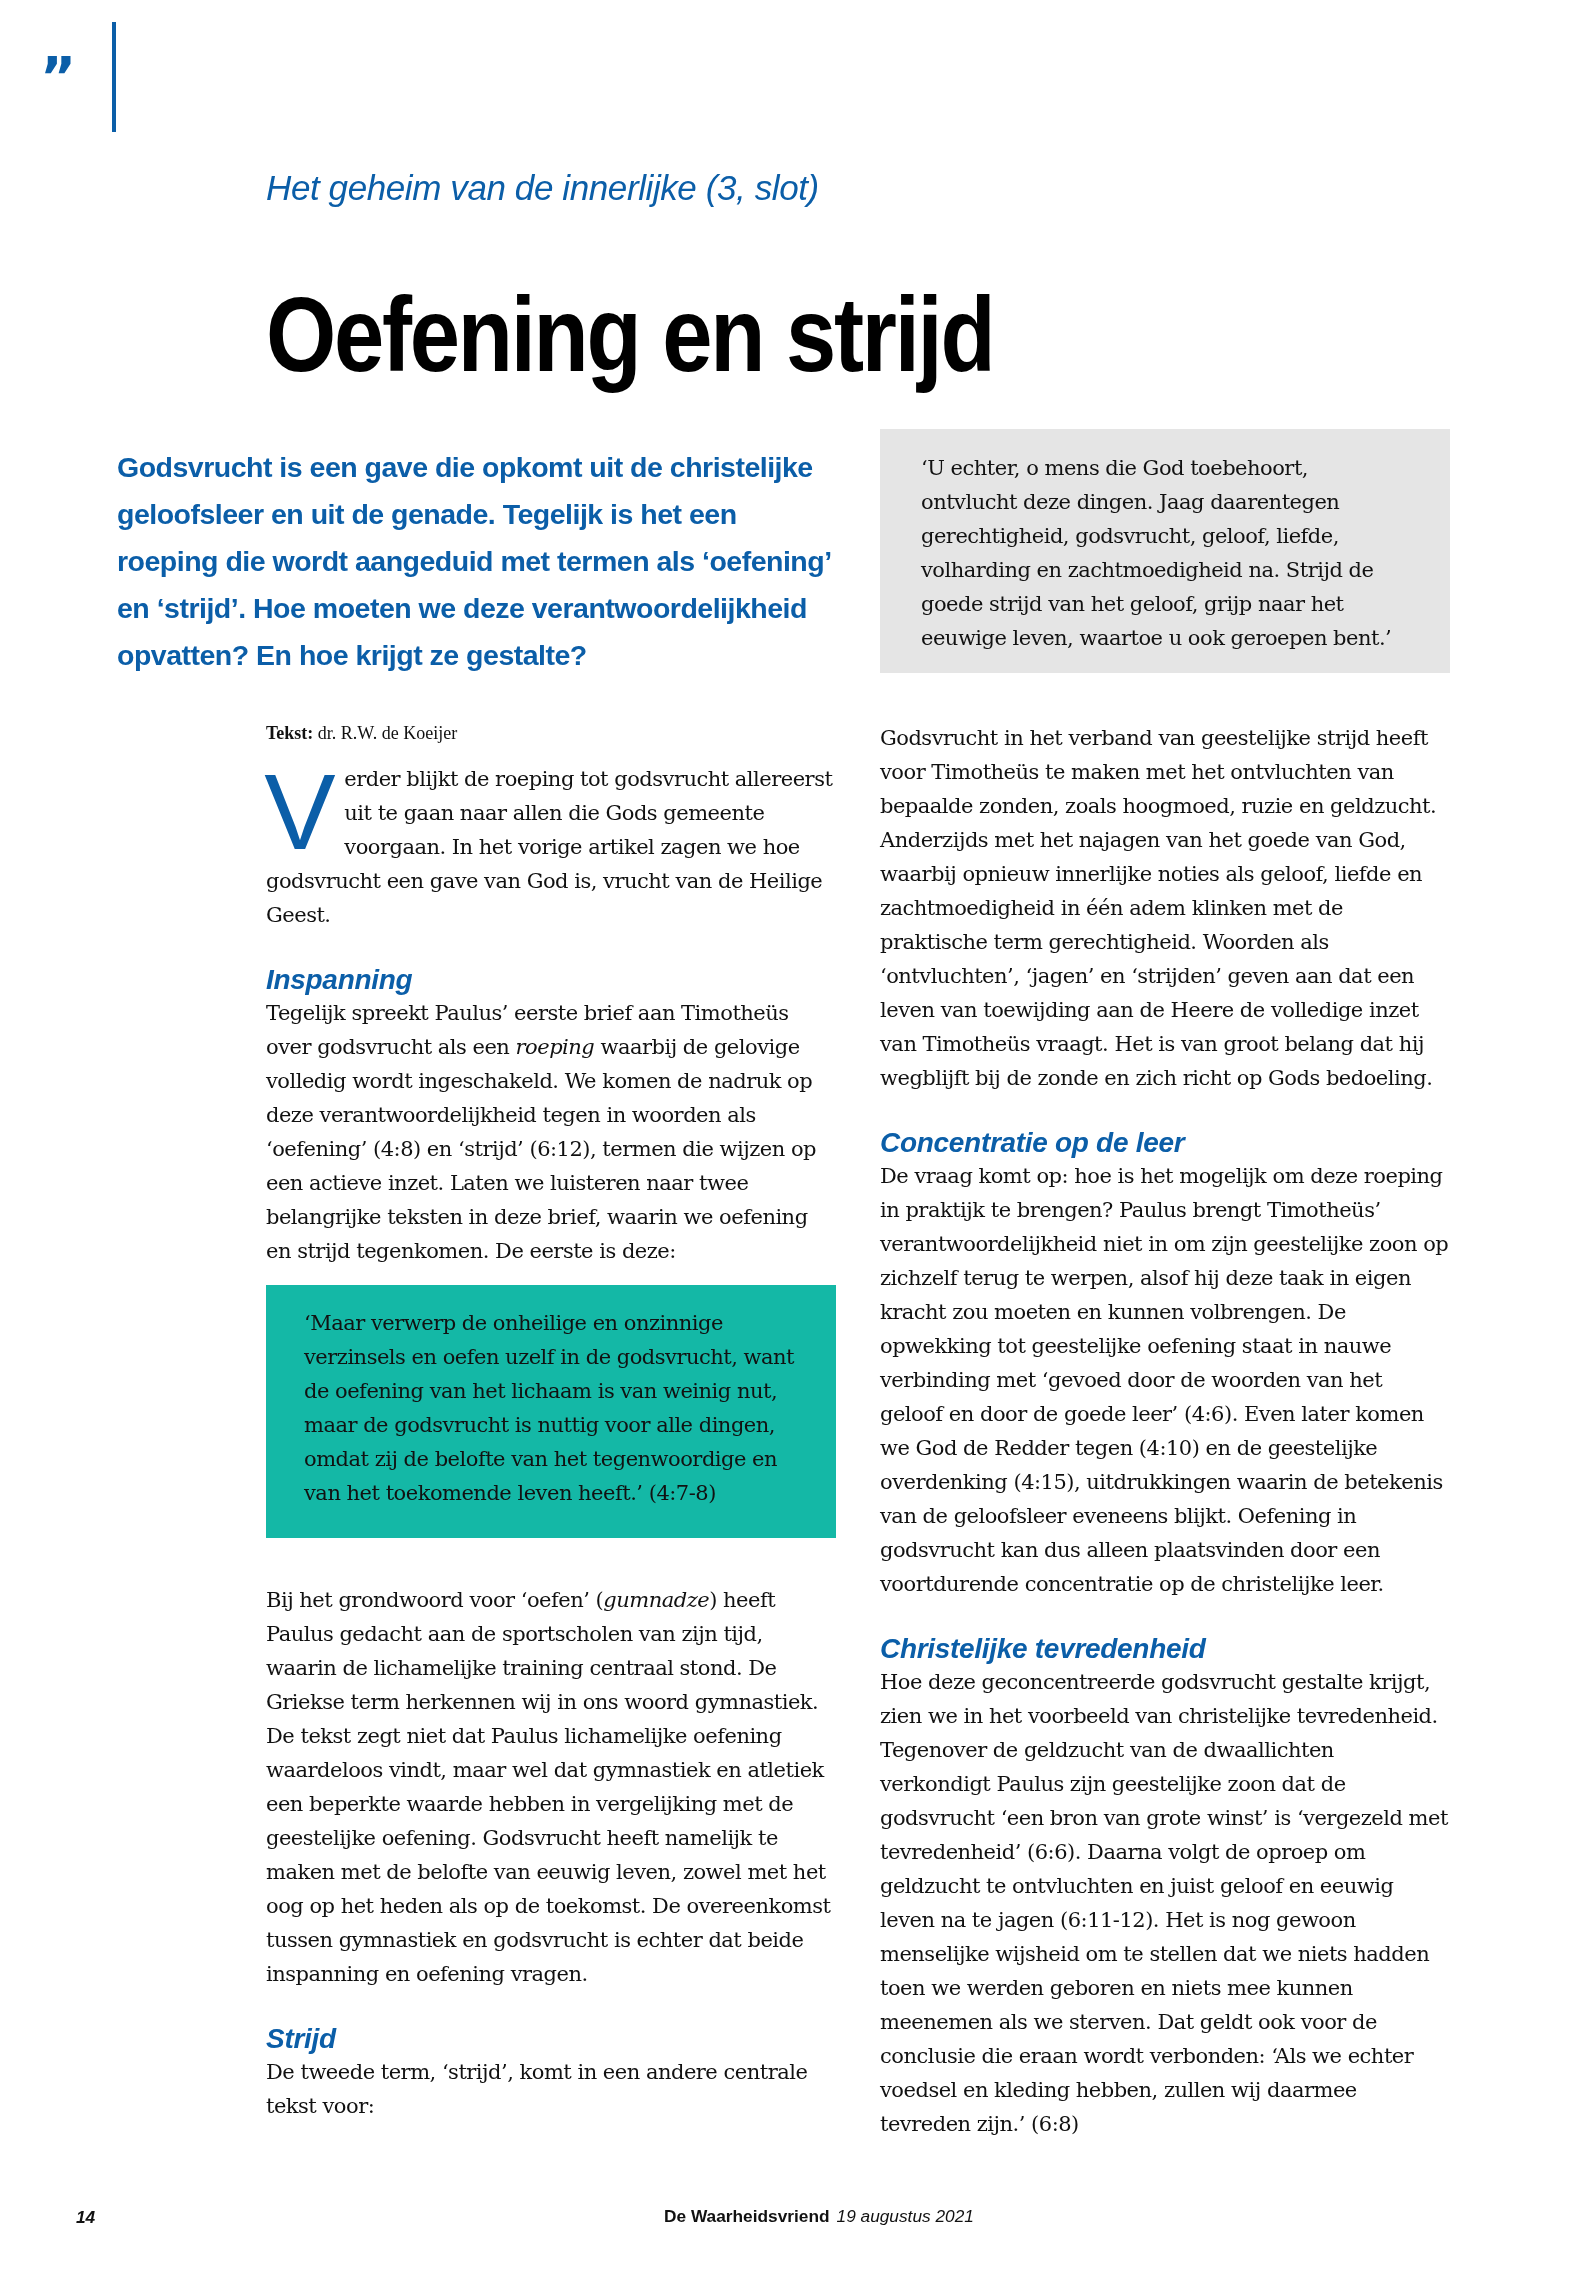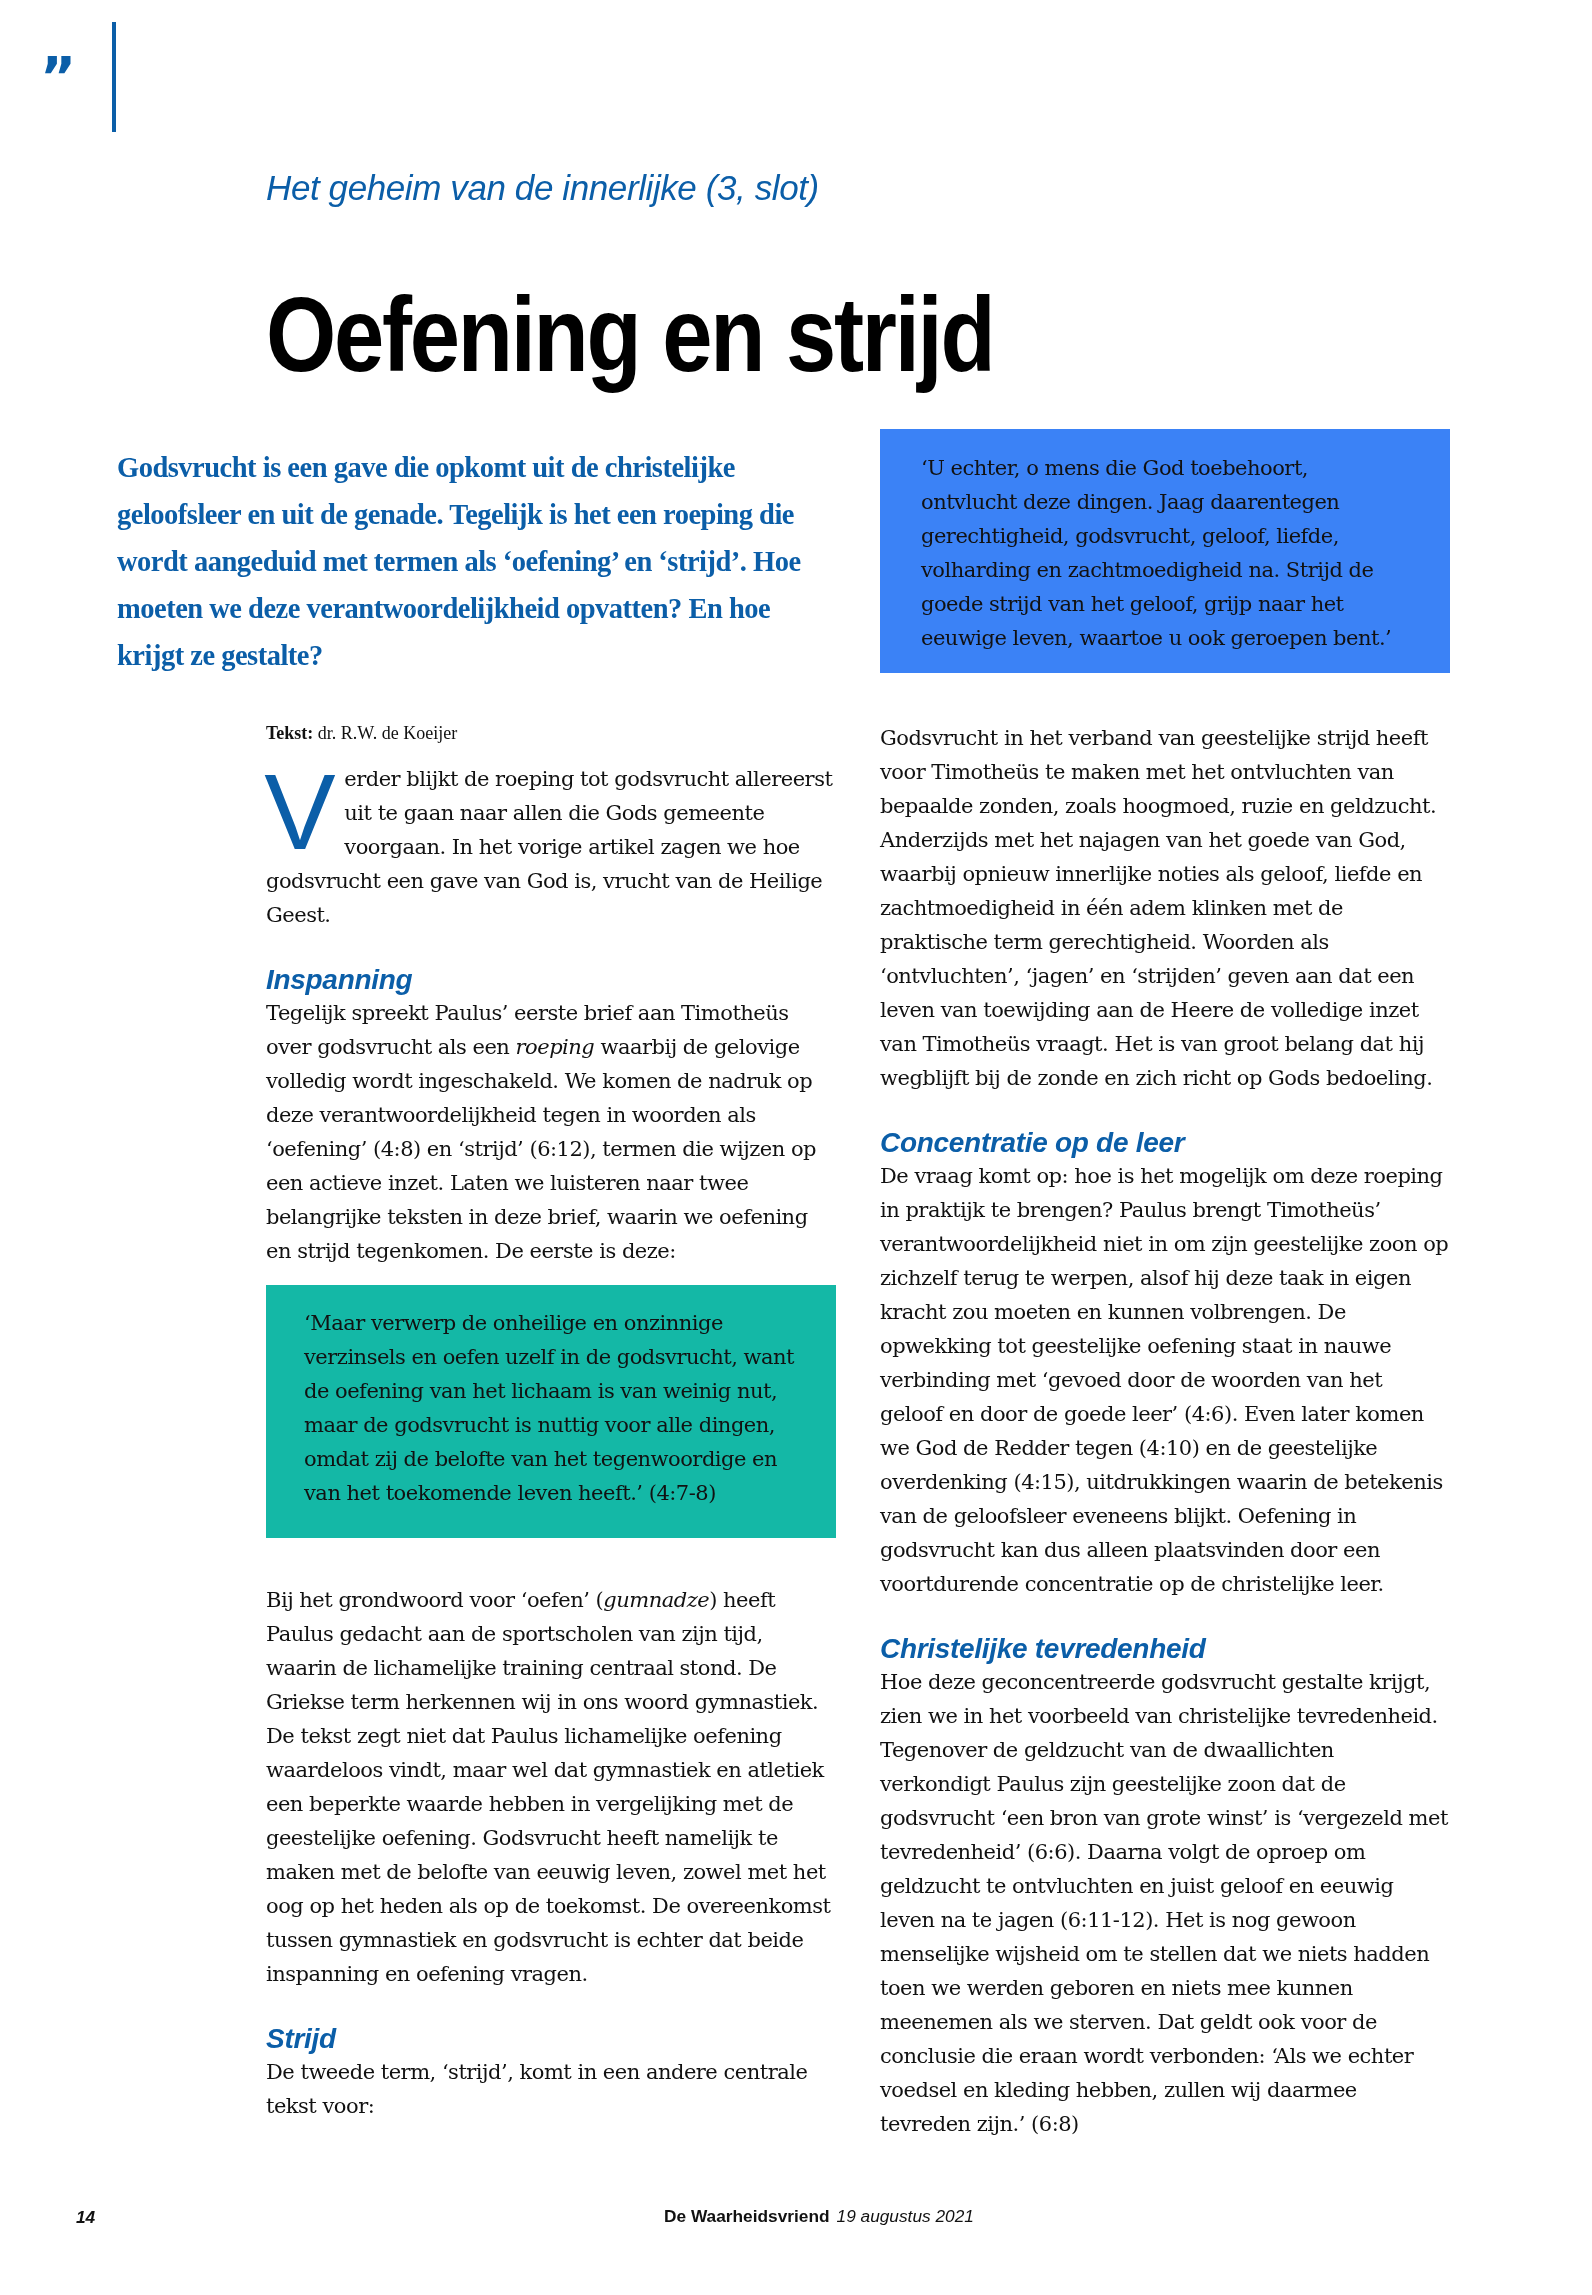--- a/index.html
+++ b/index.html
@@ -17,26 +17,26 @@
   .kicker {
     left: 266px; top: 168px; font-family: "Liberation Sans", sans-serif;
     font-style: italic; font-size: 35px; color: #0b5ea8; letter-spacing: -0.4px;
   }
   .title {
     left: 266px; top: 274px; font-family: "Liberation Sans", sans-serif;
     font-weight: bold; font-size: 105px; line-height: 121px; color: #000000;
     letter-spacing: -2.6px; transform: scaleX(0.86); transform-origin: left top;
   }
   .intro {
-    left: 117px; top: 444px; width: 716px; font-family: Liberation Serif, serif;
+    left: 117px; top: 444px; width: 716px; font-family: Liberation Sans, sans-serif;
     font-weight: bold; font-size: 28.5px; line-height: 47px; color: #0b5ea8;
     letter-spacing: -0.5px;
   }
   .pullquote {
-    left: 880px; top: 429px; width: 570px; height: 244px; background: #3b82f6;
+    left: 880px; top: 429px; width: 570px; height: 244px; background: #e5e5e5;
     box-sizing: border-box; padding: 22.4px 41px;
   }
   .pullquote p, .inline-quote p {
     margin: 0; font-family: "DejaVu Serif", serif; font-size: 21px; line-height: 34px;
     color: #111111; letter-spacing: -0.5px;
   }
   .col { width: 570px; }
   .col-left { left: 266px; top: 721px; }
   .col-right { left: 880px; top: 721px; }
   .byline {

